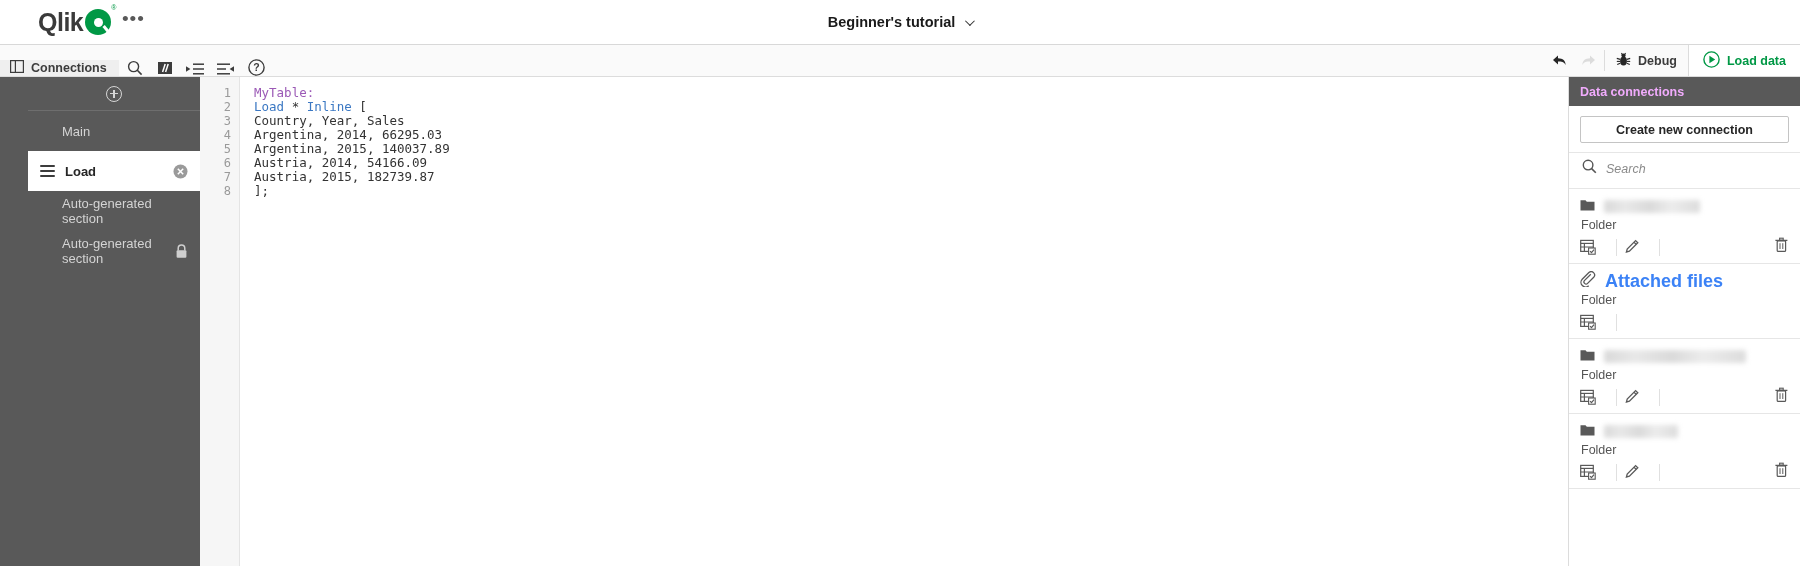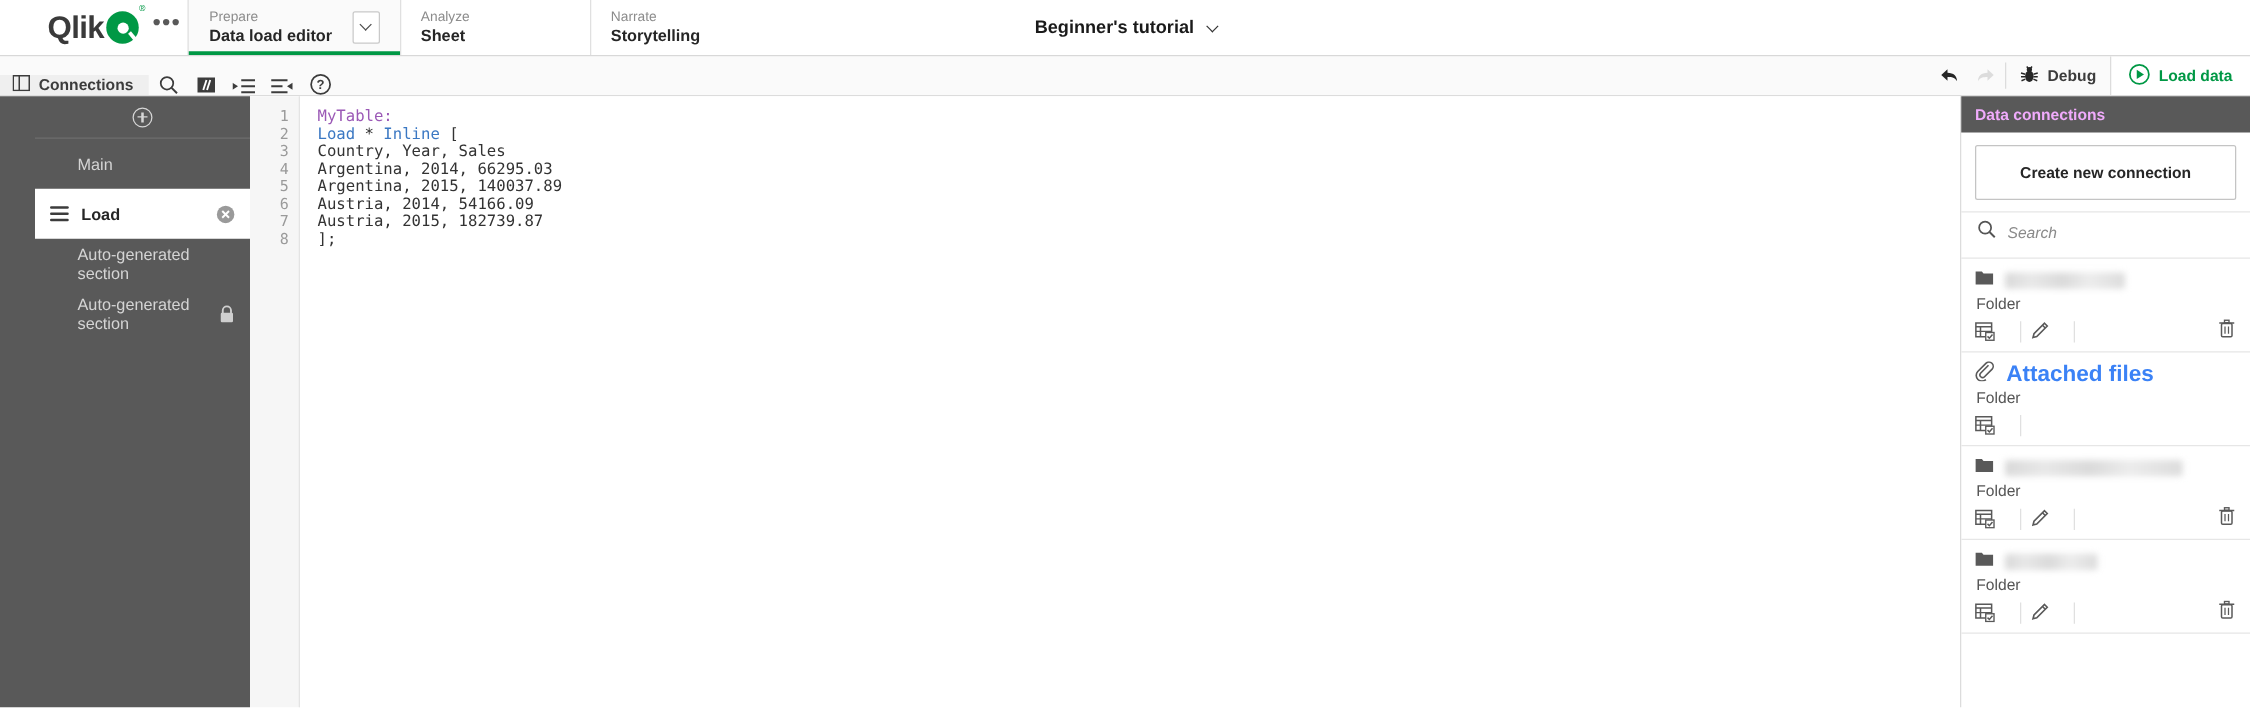--- a/index.html
+++ b/index.html
@@ -142,21 +142,21 @@
   .rpanel { width: 232px; min-width: 232px; background: #fff; border-left: 1px solid #dcdcdc;
             display: flex; flex-direction: column; }
   .rp-header {
     height: 29px; min-height: 25px; background: #595959; color: #f0abfc;
     font-size: 12.5px; font-weight: bold; display: flex; align-items: center; padding: 0 11px;
   }
   .rp-create {
     padding: 10px 11px 9px 11px; border-bottom: 1px solid #e6e6e6;
   }
   .btn-create {
-    width: 100%; height: 44px; background: #fff; border: 1px solid #c4c4c4; border-radius: 2px;
+    width: 100%; height: 27px; background: #fff; border: 1px solid #c4c4c4; border-radius: 2px;
     font-family: "Liberation Sans", sans-serif; font-size: 12.5px; font-weight: bold; color: #262626;
     cursor: pointer;
   }
   .rp-search {
     display: flex; align-items: center; gap: 9px; padding: 6px 11px 10px 13px;
     border-bottom: 1px solid #e6e6e6;
   }
   .rp-search input {
     flex: 1; border: none; outline: none; font-family: "Liberation Sans", sans-serif;
     font-size: 12.5px; font-style: italic; color: #6b6b6b; background: transparent;
@@ -183,39 +183,20 @@
 <div class="app">
 
   <div class="topnav">
     <div class="logo-wrap">
       <span class="logo-text">Qlik</span>
       <span class="logo-q"></span>
       <span class="logo-tm">®</span>
     </div>
     <div class="dots-btn">•••</div>
 
-    <div class="nav-group">
-      <div class="nav-item active withcaret">
-        <div class="txt">
-          <div class="nav-kicker">Prepare</div>
-          <div class="nav-label">Data load editor</div>
-        </div>
-        <div class="caret-box">
-          <span class="chev"></span>
-        </div>
-      </div>
-      <div class="nav-item">
-        <div class="nav-kicker">Analyze</div>
-        <div class="nav-label">Sheet</div>
-      </div>
-      <div class="nav-item">
-        <div class="nav-kicker">Narrate</div>
-        <div class="nav-label">Storytelling</div>
-      </div>
-    </div>
 
     <div class="app-title-wrap">
       <div class="app-title-inner">
         <span class="app-title">Beginner's tutorial</span>
         <span class="chev-sm"></span>
       </div>
     </div>
   </div>
 
   <div class="toolbar">

